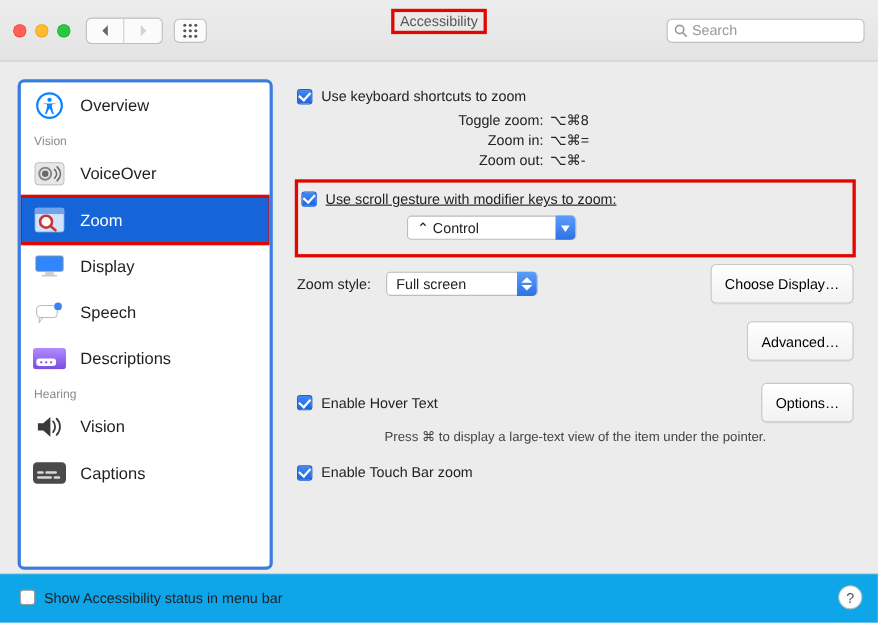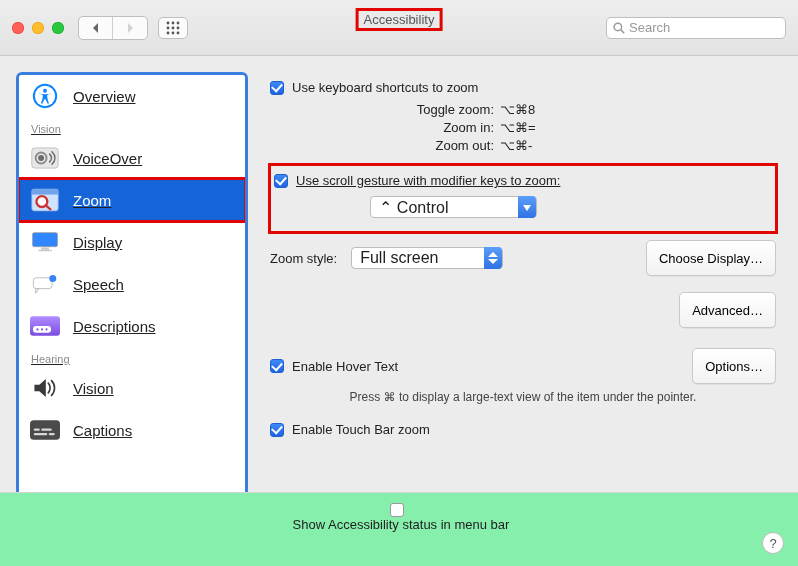--- a/index.html
+++ b/index.html
@@ -18,21 +18,21 @@
   .apps-btn { width:30px; height:22px; border:1px solid #bfbfbf; border-radius:5px; background:#fbfbfb; display:flex; align-items:center; justify-content:center; margin-right:auto; }
   .title-center { position:absolute; left:50%; transform:translateX(-50%); top:10px; font-size:13px; color:#555; font-weight:500; padding:2px 6px; }
   .search { margin-left:auto; width:180px; height:22px; border:1px solid #bfbfbf; border-radius:5px; background:#fff; display:flex; align-items:center; padding:0 6px; color:#999; }
   .search svg { margin-right:4px; }
 
   
   .callout { outline: 3px solid #e10600; outline-offset: -1px; }
 
   
   .body-wrap { display:flex; padding:16px 16px 0 16px; height:462px; }
-  .sidebar-outline { border:3px solid #3a7de0; border-radius:6px; padding:0; width:232px; background:#fff; overflow:hidden;text-decoration:underline; }
+  .sidebar-outline { border:3px solid #3a7de0; border-radius:6px; padding:0; width:232px; background:#fff; overflow:hidden; }
   .sidebar { width:100%; background:#fff; height:100%; }
   .side-section-label { font-size:11px; color:#8a8a8a; padding:6px 10px 2px 12px; }
   .side-item { display:flex; align-items:center; height:42px; padding:0 10px 0 10px; gap:12px; font-size:15px; }
   .side-item .txt { flex:1; }
   .side-item.selected { background:#1564d8; color:#fff; }
   .side-item.selected.callout { outline:3px solid #e10600; }
   .side-item .icon-wrap { width:32px; height:28px; display:flex; align-items:center; justify-content:center; }
 
   
   .pane { flex:1; padding:8px 6px 0 22px; position:relative; }
@@ -41,36 +41,36 @@
   .checkbox.checked { background:linear-gradient(#3e8af8,#1e64e0); border-color:#1e5fd2; }
   .checkbox.checked::after { content:""; width:8px; height:5px; border-left:2px solid #fff; border-bottom:2px solid #fff; transform:rotate(-48deg); margin-top:-2px; }
   .lbl { font-size:13px; }
   .kv-block { margin:2px 0 10px 0; }
   .kv { display:flex; font-size:13px; color:#222; line-height:18px; }
   .kv .k { width: 230px; text-align:right; padding-right:6px; }
   .kv .v { font-family: -apple-system, Arial, sans-serif; }
 
   .scroll-box { padding:8px 14px 14px 4px; margin-bottom:8px;text-decoration:underline; }
   .combo { display:inline-flex; align-items:center; border:1px solid #bcbcbc; border-radius:4px; background:#fff; height:22px; }
-  .combo .txt { padding:0 70px 0 8px; font-size:16px; }
+  .combo .txt { padding:0 70px 0 8px; font-size:13px; }
   .combo .arrow-btn { width:18px; height:22px; background:linear-gradient(#5b9dfb,#2f72e2); border-radius:0 4px 4px 0; display:flex; align-items:center; justify-content:center; }
   .combo.blue .arrow-btn { background:linear-gradient(#5b9dfb,#2f72e2); }
   .combo .arrow-btn svg { fill:#fff; }
   .mac-btn { height:36px; border:1px solid #c8c8c8; border-radius:5px; background:linear-gradient(#ffffff,#f2f2f2); padding:0 12px; font-size:13px; box-shadow:0 1px 0 rgba(0,0,0,.05); }
   .zoom-style-row { display:flex; align-items:center; margin:8px 0 16px 0; gap:14px; }
   .zoom-style-row .right { margin-left:auto; }
   .hint { font-size:12px; color:#444; text-align:center; margin:6px 0 18px 0; }
   .right-btn-row { display:flex; margin-bottom:6px; }
   .right-btn-row .mac-btn { margin-left:auto; }
 
   .enable-hover { display:flex; align-items:center; margin-bottom:0; }
   .enable-hover .mac-btn { margin-left:auto; }
 
   
-  .footer { position:absolute; bottom:0; left:0; right:0; border-top:1px solid #d4d4d4; padding:10px 14px 12px 18px; display:flex; align-items:center; background:#86efac;flex-direction:column; }
+  .footer { position:absolute; bottom:0; left:0; right:0; border-top:1px solid #d4d4d4; padding:10px 14px 12px 18px; display:flex; align-items:center; background:#0ea5e9; }
   .help { width:22px; height:22px; border-radius:50%; border:1px solid #bcbcbc; background:#fff; margin-left:auto; display:flex; align-items:center; justify-content:center; font-size:13px; color:#555; }
 
   
   .chev { width:0; height:0; border-left:5px solid transparent; border-right:5px solid transparent; }
   .chev.down { border-top:5px solid #fff; }
   .chev.up { border-bottom:5px solid #fff; }
   .stack { display:flex; flex-direction:column; gap:2px; align-items:center; }
 
 </style>
 </head>

